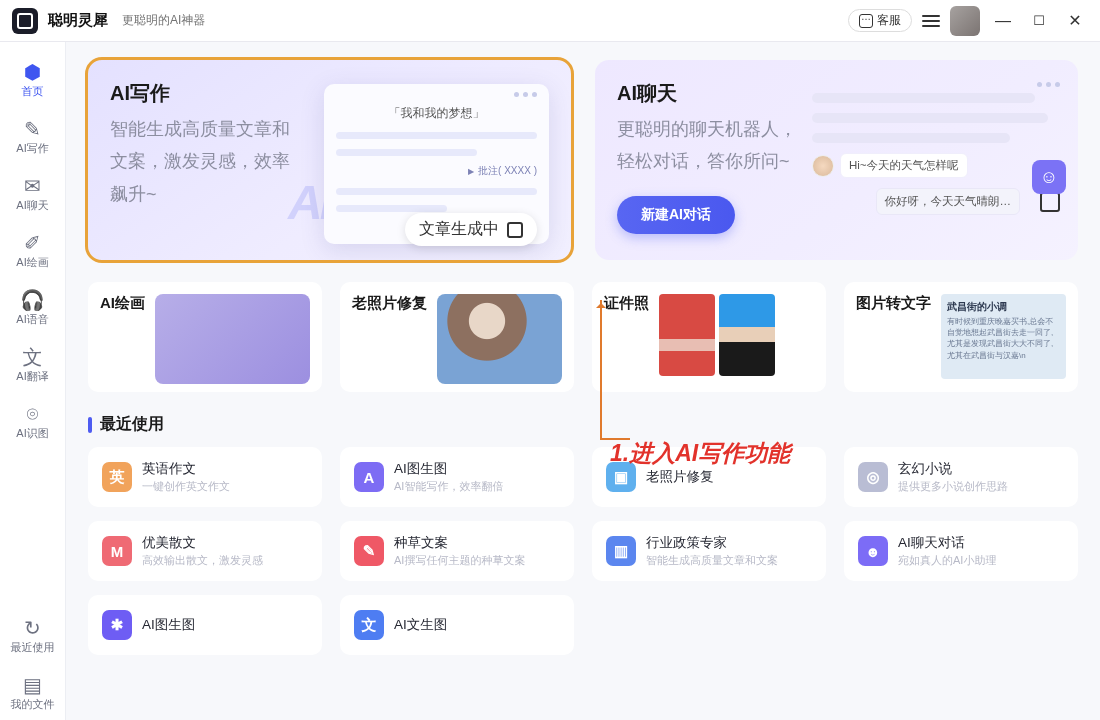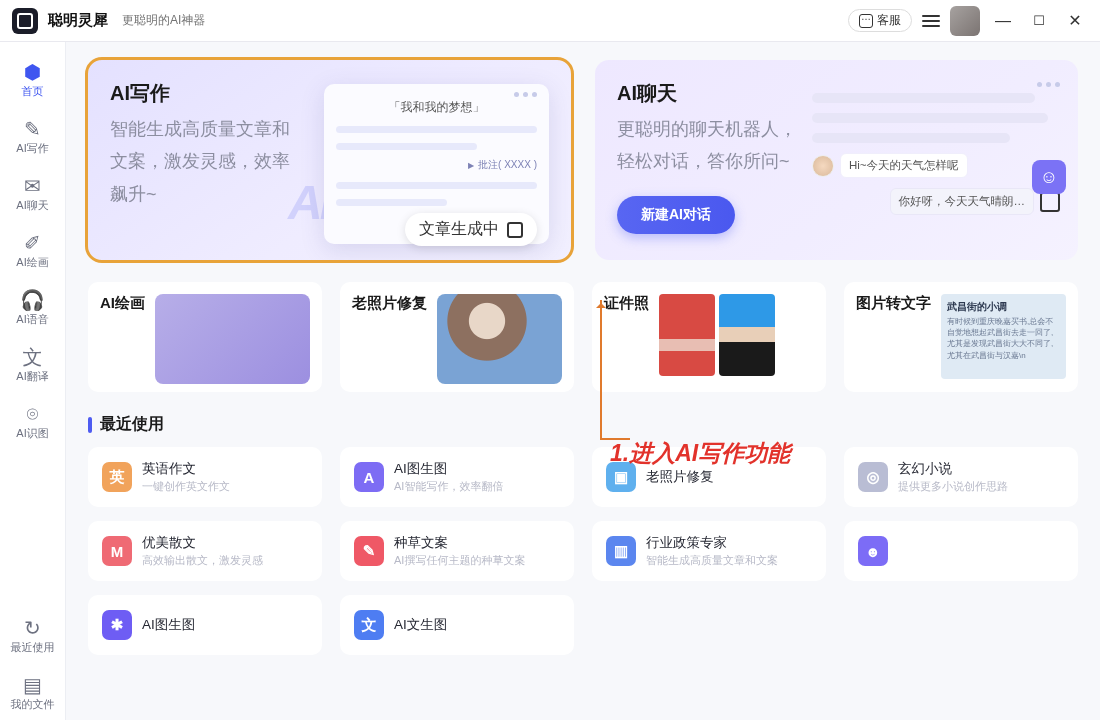--- a/index.html
+++ b/index.html
@@ -37,36 +37,36 @@
   .card.write { background:linear-gradient(145deg,#e4e1ff 0%,#efecff 60%,#f2f0ff 100%); outline:3px solid #e8a339; }
   .card.chat  { background:linear-gradient(145deg,#eee8ff 0%,#f1edff 60%,#f5f2ff 100%); }
   .card h3{ font-size:20px; color:#1a1a1a; font-weight:700;}
   .card p { font-size:18px; color:#8c8ea0; line-height:1.8; margin-top:6px; max-width:185px;}
   .pill-btn{ margin-top:18px; background:linear-gradient(90deg,#5866f2,#4a58ef); color:#fff; font-size:14px; font-weight:600; padding:10px 24px; border:none; border-radius:999px; box-shadow:0 4px 12px rgba(80,96,240,.35); cursor:pointer;}
 
   
   .mini-win{ position:absolute; right:22px; top:24px; width:225px; height:160px; background:#fbfbff; border-radius:10px; box-shadow:0 6px 24px rgba(70,70,140,.15); padding:8px 12px;}
   .mini-dots{ display:flex; gap:4px; justify-content:flex-end;}
   .mini-dots span{width:5px;height:5px;border-radius:50%;background:#c7cbe9;}
-  .mini-win .mw-title{ text-align:center; font-size:12px; color:#555; margin-top:2px; }
+  .mini-win .mw-title{ text-align:center; font-size:12px; color:#555; margin-top:8px; }
   .mini-win .mw-bar{ height:7px; background:#e7e9fb; border-radius:4px; margin:10px 0 8px;}
   .mini-win .mw-note{ font-size:10px; color:#7d82b5; text-align:right; display:flex; align-items:center; justify-content:flex-end; gap:4px;}
   .mini-win .mw-note::before{content:"▶"; font-size:8px;}
   .ghostAI{ position:absolute; left:200px; top:115px; font-size:48px; font-weight:900; font-style:italic; color:rgba(110,120,240,.22); letter-spacing:-3px;}
   .gen-pill{ position:absolute; right:34px; bottom:14px; background:#fff; border-radius:999px; padding:6px 14px; font-size:16px; color:#333; box-shadow:0 2px 10px rgba(0,0,0,.12); display:flex; align-items:center; gap:8px;}
   .gen-pill .hexs{ width:16px;height:16px;border:2px solid #333;border-radius:3px; transform:rotate(0deg);}
 
   
   .chat-area{ position:absolute; right:18px; top:22px; width:248px;}
   .skel{ height:10px; background:#e7e5f7; border-radius:5px; margin-bottom:10px;}
   .skel.s1{width:90%;} .skel.s2{width:95%;} .skel.s3{width:80%;}
   .bubble1{ display:flex; align-items:center; gap:6px; font-size:11.5px; color:#555; }
   .bubble1 .av{ width:22px;height:22px;border-radius:50%;background:radial-gradient(circle,#f5d9c0,#d9b89a); border:1px solid #eee;}
   .bubble1 .bt{ background:#fff; padding:4px 8px; border-radius:6px; border:1px solid #f0eefc;}
-  .bubble2{ float:right; margin-top:10px; display:flex; align-items:center; gap:6px; font-size:11.5px;justify-content:flex-end;}
+  .bubble2{ float:right; margin-top:10px; display:flex; align-items:center; gap:20px; font-size:11.5px;justify-content:flex-end;}
   .bubble2 .bt{ background:#f3f3fb; padding:5px 8px; border-radius:6px; border:1px solid #e9e7f7; color:#555;}
   .bubble2 .hx{ width:20px;height:20px;border:2px solid #333;border-radius:3px;}
   .chat-ico{ position:absolute; right:12px; top:100px; width:34px;height:34px; background:#7b72f5; border-radius:8px; display:flex;align-items:center;justify-content:center; color:#fff;}
   .chat-ico::before{content:"☺"; font-size:18px;}
 
   
   .tiles{ display:grid; grid-template-columns:repeat(4,1fr); gap:18px; margin-top:22px;}
   .tile{ background:#fff; border-radius:10px; padding:12px 12px 8px; height:110px; display:flex; gap:10px; overflow:hidden; position:relative;}
   .tile h4{ font-size:15px; font-weight:700; color:#1a1a1a; white-space:nowrap;}
   .img-sq{ flex:1; border-radius:8px; background:linear-gradient(135deg,#b7aee8,#9c8fe0); }
@@ -292,20 +292,24 @@
         </div>
         <div class="rcard">
           <div class="ric" style="background:#5b86ef">▥</div>
   <div class="rc-col">
             <span class="rc-t">行业政策专家</span>
   <span class="rc-s">智能生成高质量文章和文案</span>
           </div>
         </div>
         <div class="rcard">
           <div class="ric" style="background:#7c6cf6">☻</div>
+  <div class="rc-col">
+            <span class="rc-t">AI聊天对话</span>
+  <span class="rc-s">宛如真人的AI小助理</span>
+          </div>
         </div>
         <div class="rcard">
           <div class="ric" style="background:#6e5df4">✱</div>
   <div class="rc-col">
             <span class="rc-t">AI图生图</span>
   </div>
         </div>
         <div class="rcard">
           <div class="ric" style="background:#4e7df2">文</div>
   <div class="rc-col">

